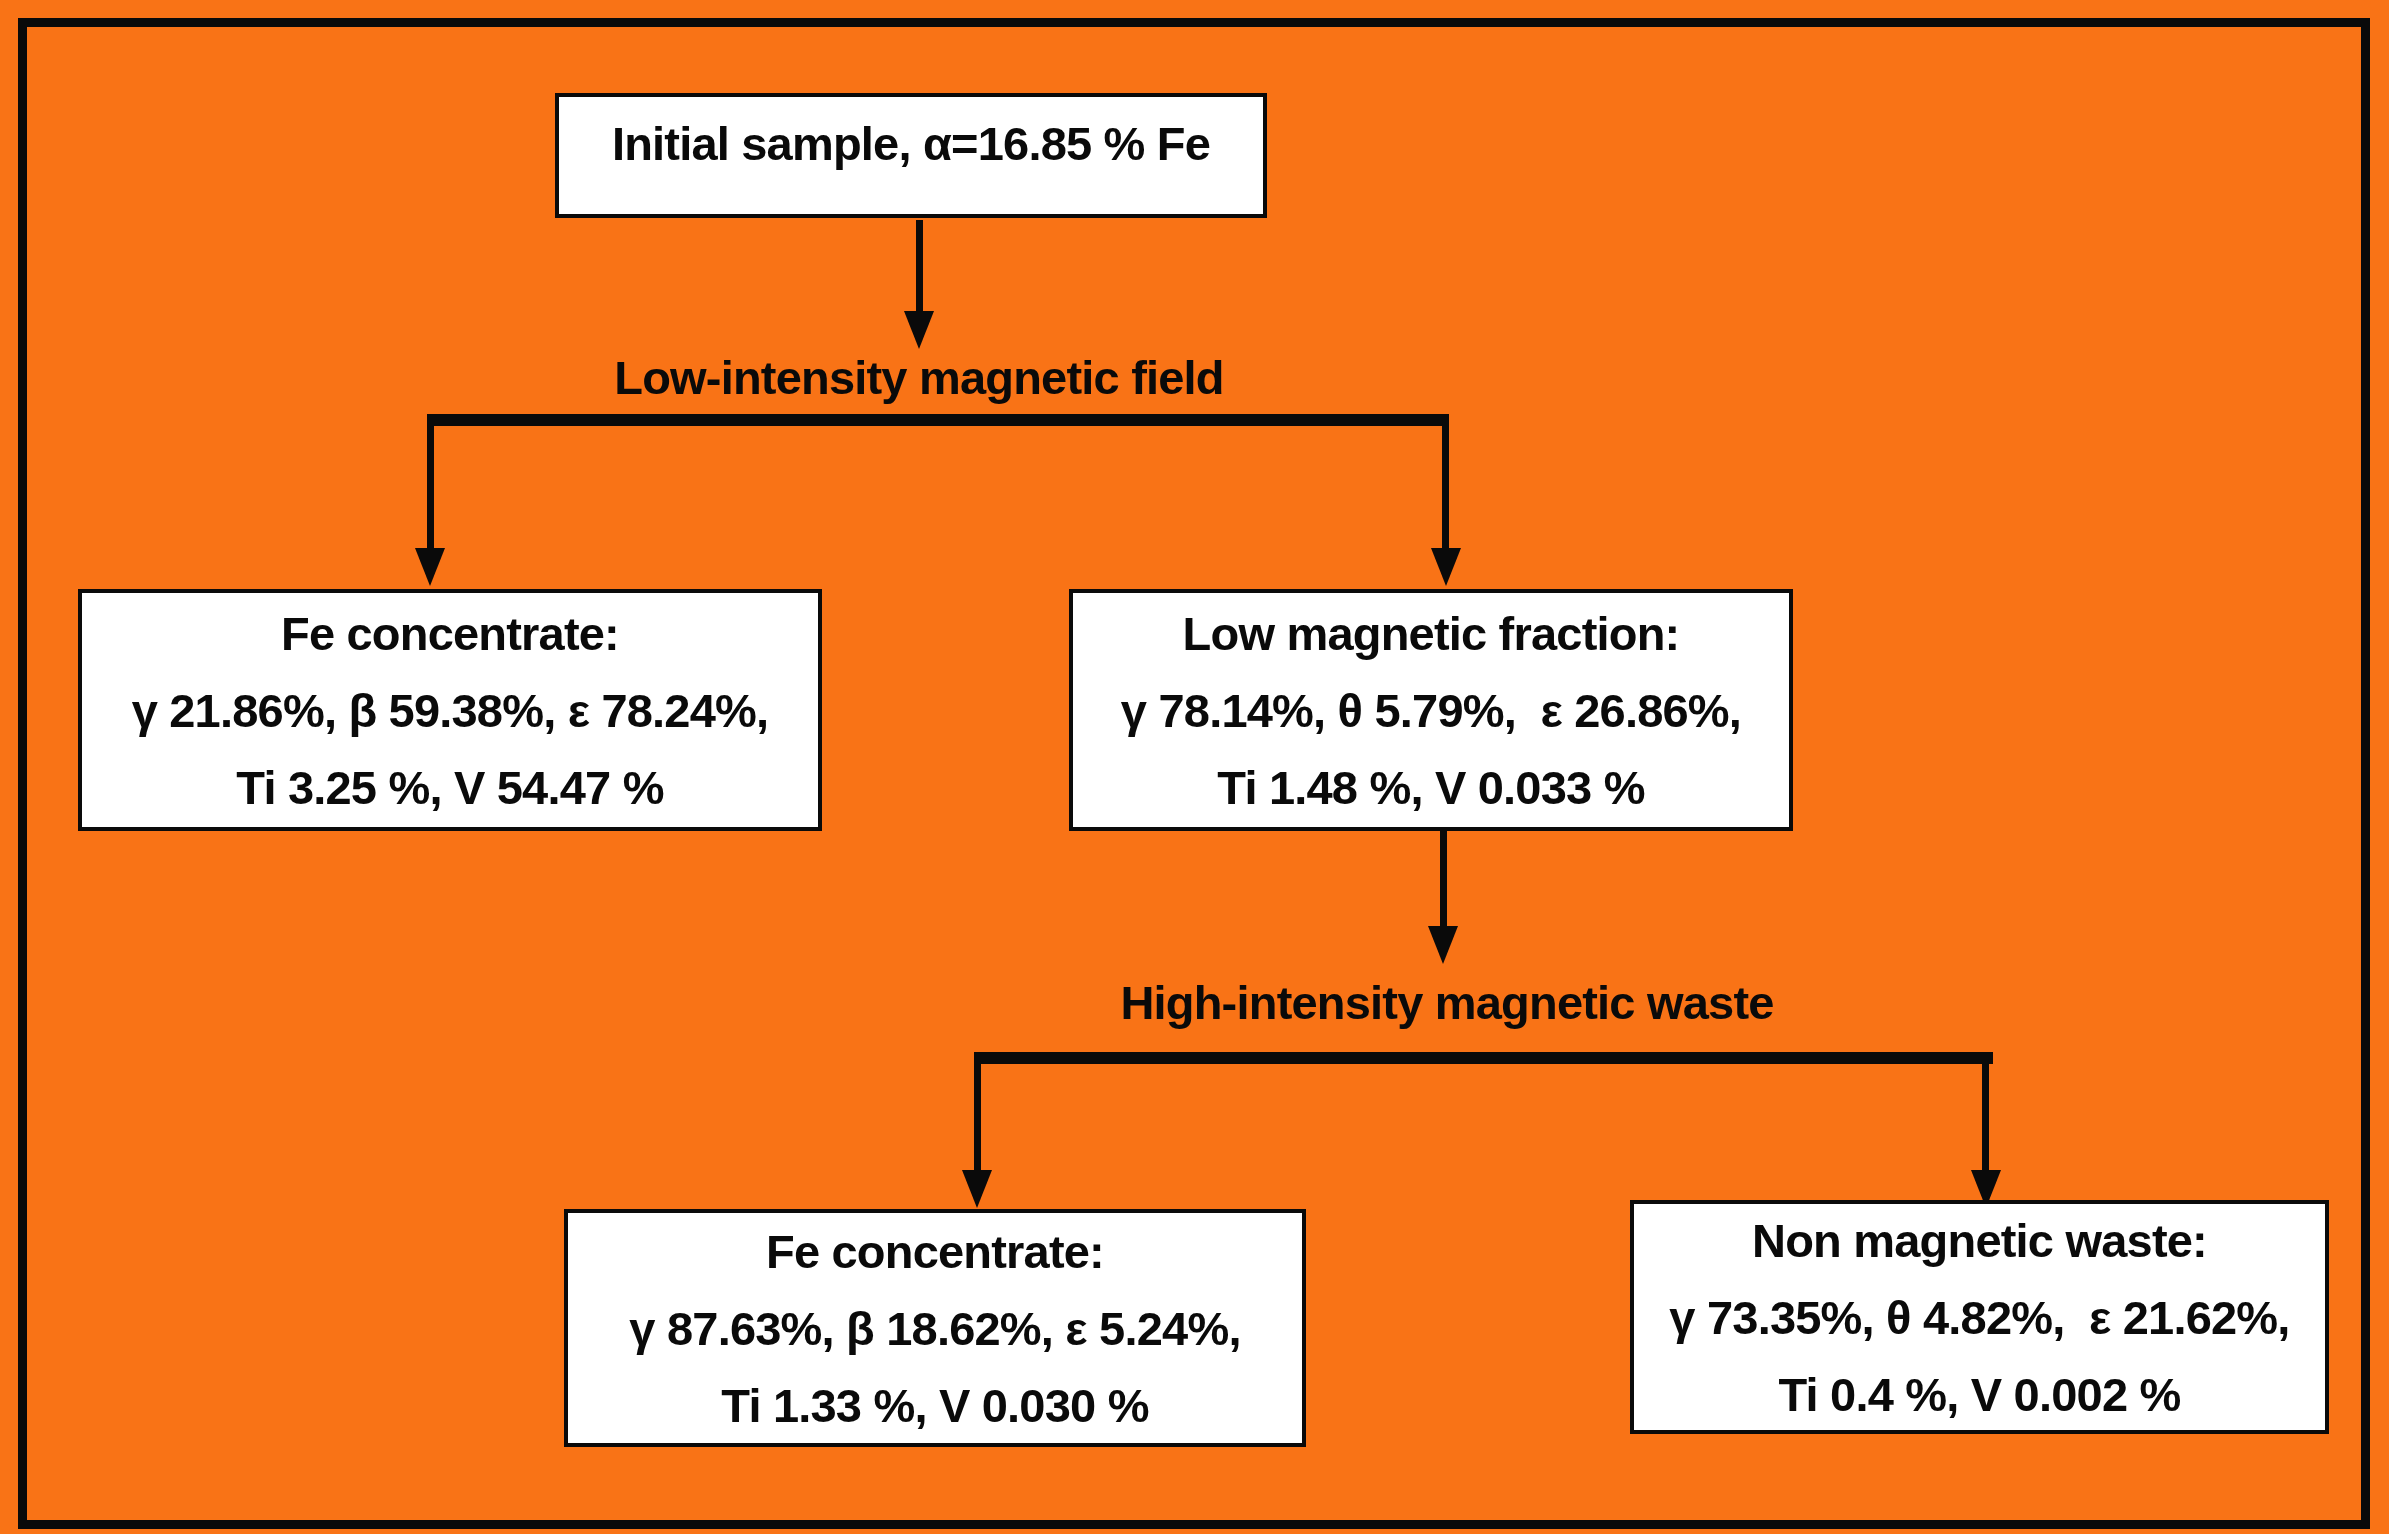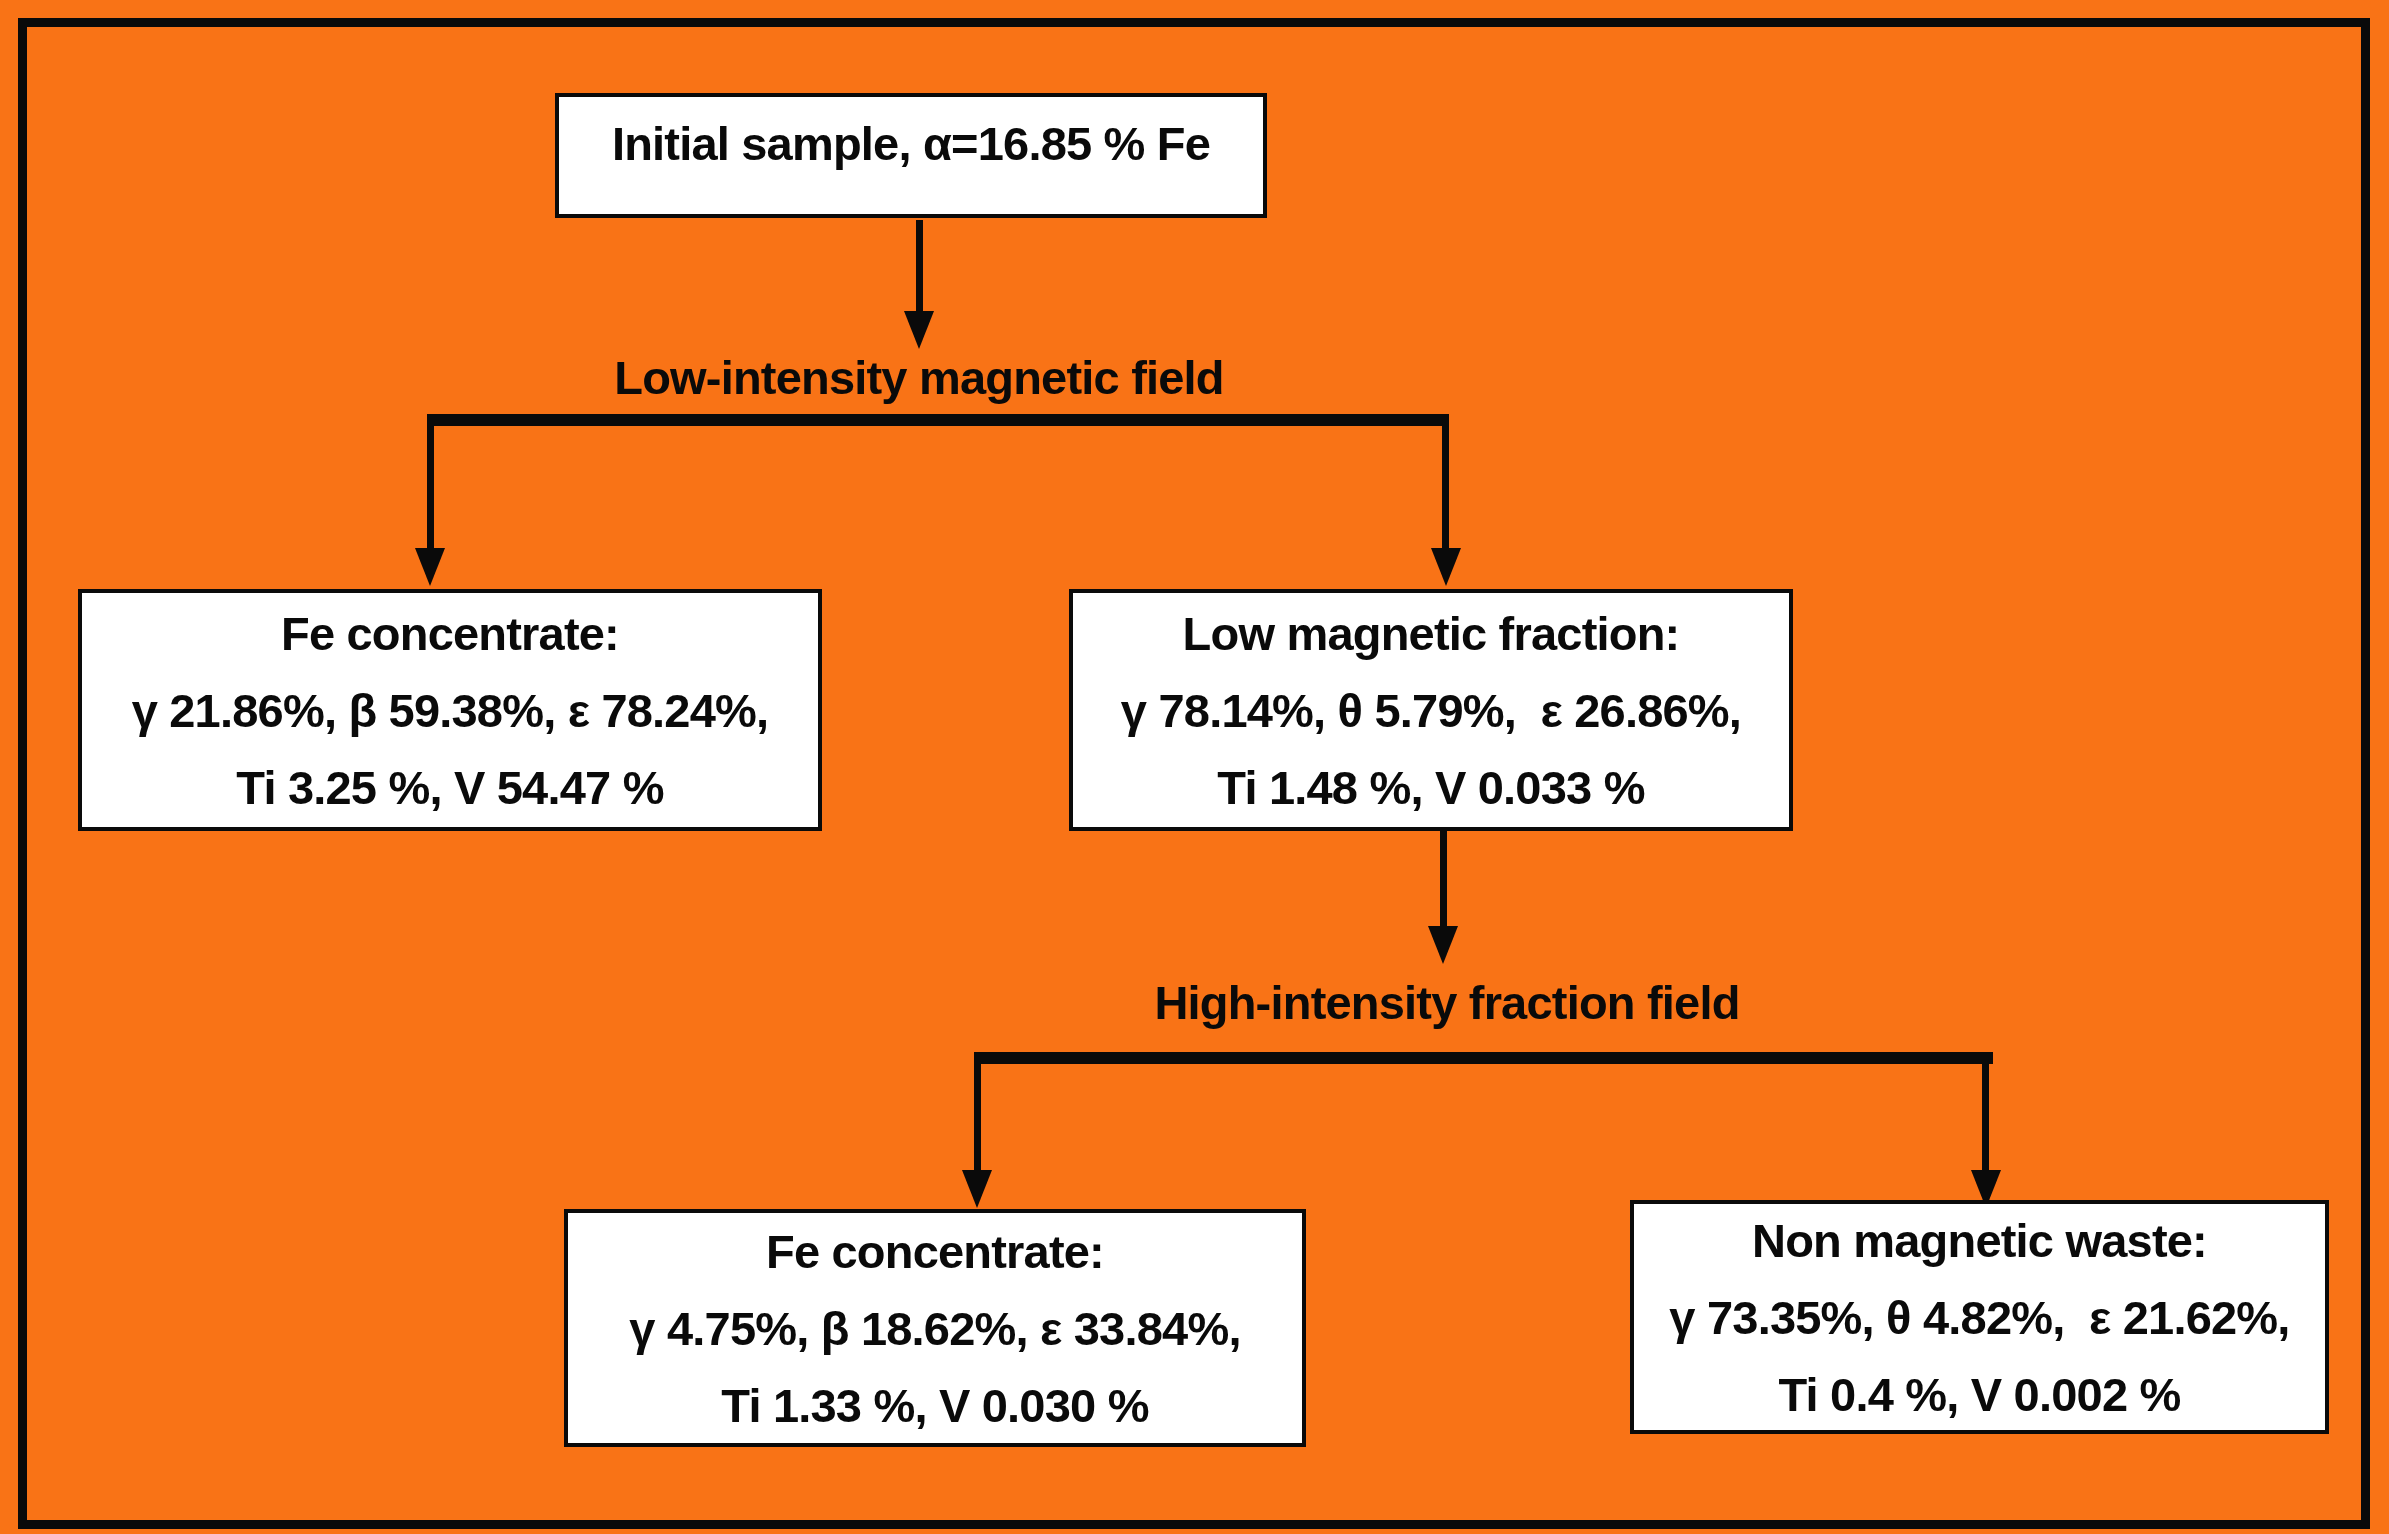--- a/index.html
+++ b/index.html
@@ -127,31 +127,31 @@
 
   <div class="node" id="box-lmf">
     <span class="line">Low magnetic fraction:</span>
     <span class="line">γ 78.14%, θ 5.79%,  ε 26.86%,</span>
     <span class="line">Ti 1.48 %, V 0.033 %</span>
   </div>
 
   <div class="vline" id="conn-mid-line"></div>
   <div class="arrowhead" id="conn-mid-head"></div>
 
-  <div class="stage-label" id="stage2-label">High-intensity fraction field</div>
+  <div class="stage-label" id="stage2-label">High-intensity magnetic waste</div>
 
   <div class="hbar" id="bar2"></div>
   <div class="vline" id="conn2-left"></div>
   <div class="arrowhead" id="conn2-left-h"></div>
   <div class="vline" id="conn2-right"></div>
   <div class="arrowhead" id="conn2-right-h"></div>
 
   <div class="node" id="box-fe2">
     <span class="line">Fe concentrate:</span>
-    <span class="line">γ 4.75%, β 18.62%, ε 33.84%,</span>
+    <span class="line">γ 87.63%, β 18.62%, ε 5.24%,</span>
     <span class="line">Ti 1.33 %, V 0.030 %</span>
   </div>
 
   <div class="node" id="box-nmw">
     <span class="line">Non magnetic waste:</span>
     <span class="line">γ 73.35%, θ 4.82%,  ε 21.62%,</span>
     <span class="line">Ti 0.4 %, V 0.002 %</span>
   </div>
 
 </div>

